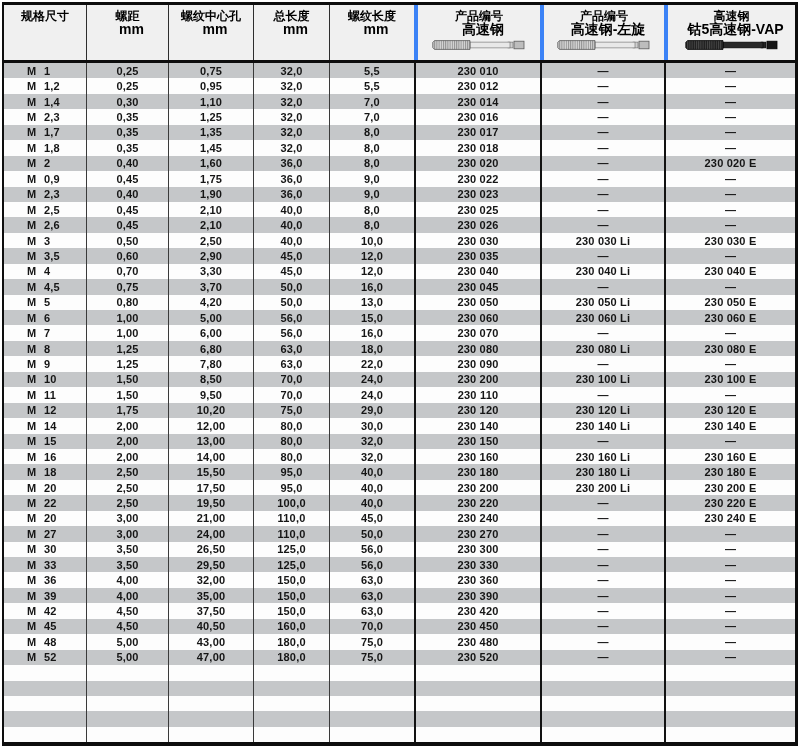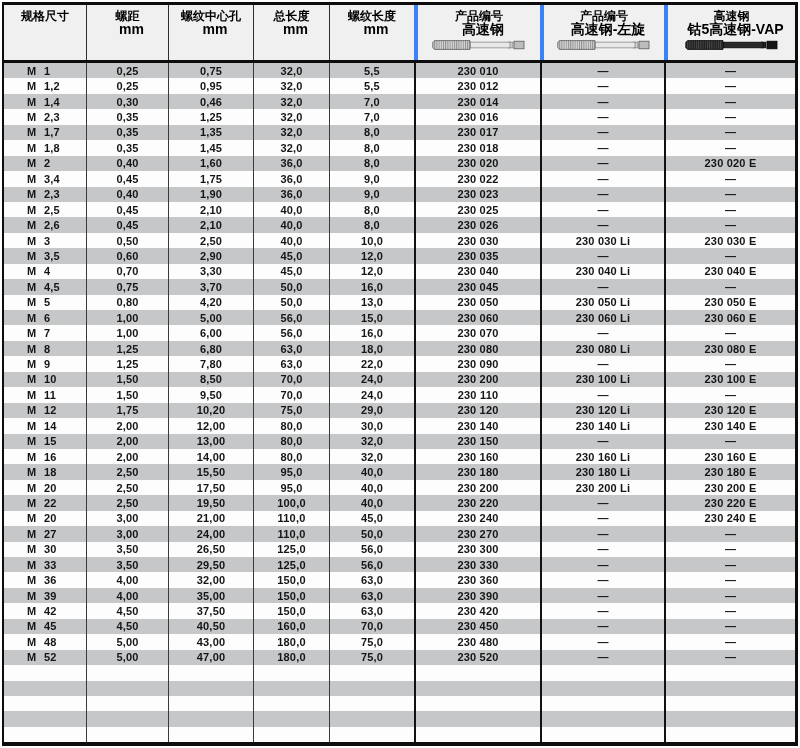--- a/index.html
+++ b/index.html
@@ -140,21 +140,21 @@
           <div class="cell c5 bv">230 012</div>
           <div class="cell c6 bv">—</div>
           <div class="cell c7 bv">—</div>
         </div>
         <div class="row gray">
           <div class="cell c0">
             <span class="mprefix">M</span>
             <span>1,4</span>
           </div>
           <div class="cell c1">0,30</div>
-          <div class="cell c2">0,46</div>
+          <div class="cell c2">1,10</div>
           <div class="cell c3">32,0</div>
           <div class="cell c4">7,0</div>
           <div class="cell c5 bv">230 014</div>
           <div class="cell c6 bv">—</div>
           <div class="cell c7 bv">—</div>
         </div>
         <div class="row white">
           <div class="cell c0">
             <span class="mprefix">M</span>
             <span>2,3</span>
@@ -202,21 +202,21 @@
           <div class="cell c2">1,60</div>
           <div class="cell c3">36,0</div>
           <div class="cell c4">8,0</div>
           <div class="cell c5 bv">230 020</div>
           <div class="cell c6 bv">—</div>
           <div class="cell c7 bv">230 020 E</div>
         </div>
         <div class="row white">
           <div class="cell c0">
             <span class="mprefix">M</span>
-            <span>3,4</span>
+            <span>0,9</span>
           </div>
           <div class="cell c1">0,45</div>
           <div class="cell c2">1,75</div>
           <div class="cell c3">36,0</div>
           <div class="cell c4">9,0</div>
           <div class="cell c5 bv">230 022</div>
           <div class="cell c6 bv">—</div>
           <div class="cell c7 bv">—</div>
         </div>
         <div class="row gray">

